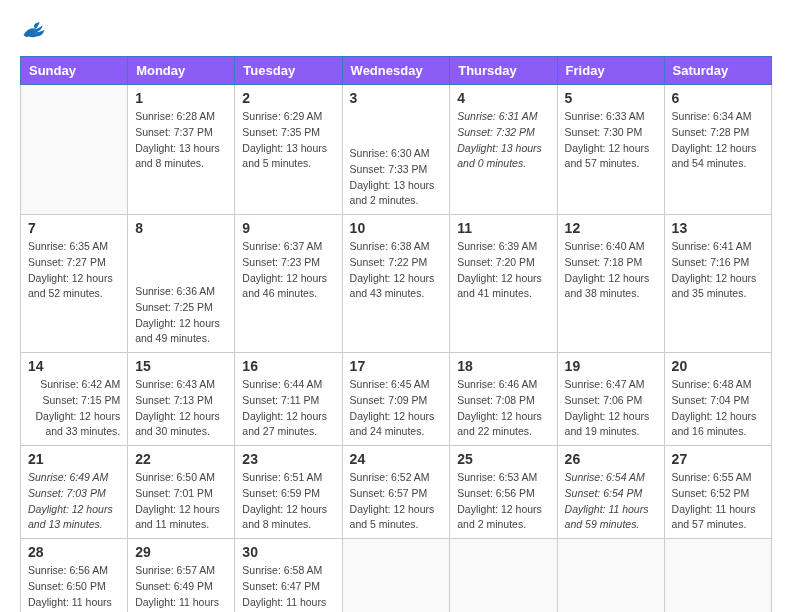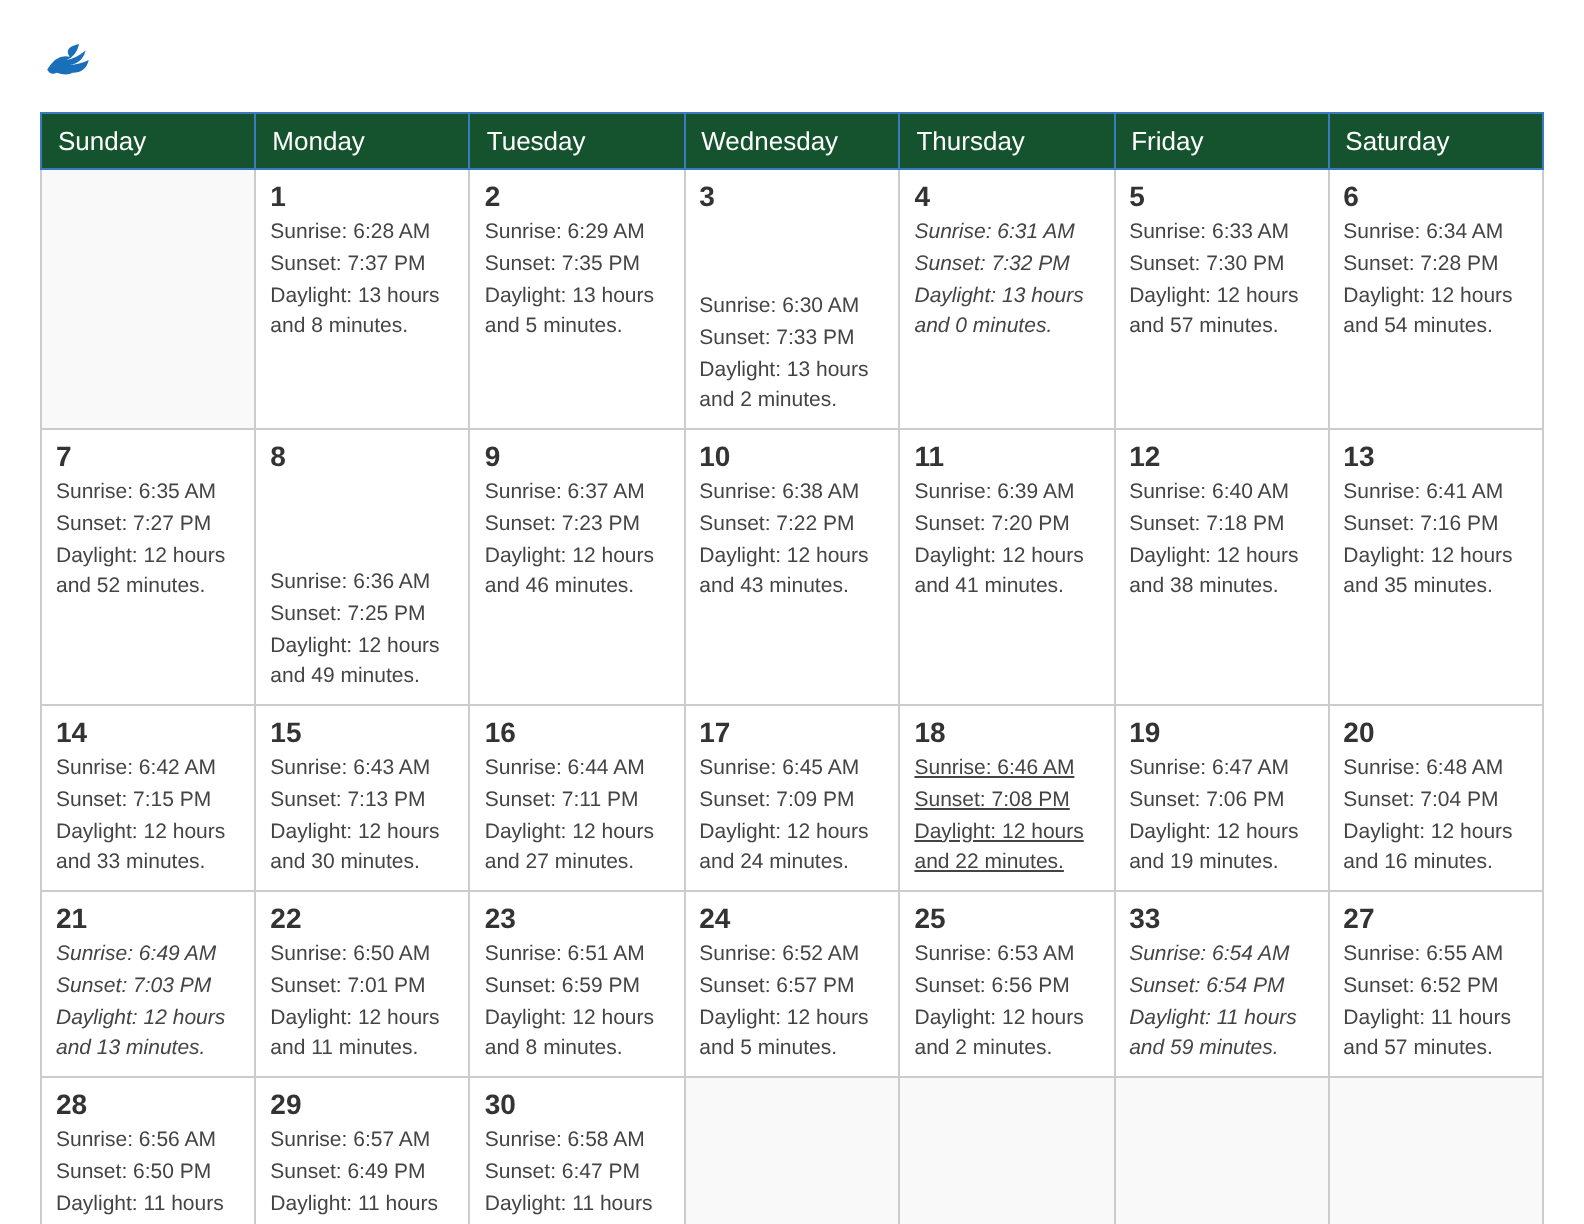--- a/index.html
+++ b/index.html
@@ -52,26 +52,26 @@
       font-size: 15px;
       color: #555;
       margin-top: 2px;
     }
     .calendar {
       width: 100%;
       border-collapse: collapse;
       border: 1px solid #ccc;
     }
     .calendar th {
-      background-color: #14532d;
+      background-color: #8b5cf6;
       color: #fff;
       text-align: left;
       padding: 6px 8px;
       font-size: 13px;
-      font-weight: normal;
+      font-weight: bold;
       border: 1px solid #3a7abf;
     }
     .calendar td {
       vertical-align: top;
       padding: 5px 7px;
       border: 1px solid #ccc;
       width: 108px;
       min-height: 80px;
       font-size: 11px;
       color: #333;
@@ -218,21 +218,21 @@
           <div class="day-number">13</div>
           <div class="day-info" style="white-space: pre-line;">Sunrise: 6:41 AM
 Sunset: 7:16 PM
 Daylight: 12 hours
 and 35 minutes.</div>
         </td>
       </tr>
       <tr class="week-row">
         <td>
           <div class="day-number">14</div>
-          <div class="day-info" style="white-space: pre-line;">Sunrise: 6:42 AM
+          <div class="day-info" style="white-space: pre-line; text-align: right;">Sunrise: 6:42 AM
 Sunset: 7:15 PM
 Daylight: 12 hours
 and 33 minutes.</div>
         </td>
         <td>
           <div class="day-number">15</div>
           <div class="day-info" style="white-space: pre-line;">Sunrise: 6:43 AM
 Sunset: 7:13 PM
 Daylight: 12 hours
 and 30 minutes.</div>
@@ -246,21 +246,21 @@
         </td>
         <td>
           <div class="day-number">17</div>
           <div class="day-info" style="white-space: pre-line;">Sunrise: 6:45 AM
 Sunset: 7:09 PM
 Daylight: 12 hours
 and 24 minutes.</div>
         </td>
         <td>
           <div class="day-number">18</div>
-          <div class="day-info" style="white-space: pre-line; text-decoration: underline;">Sunrise: 6:46 AM
+          <div class="day-info" style="white-space: pre-line;">Sunrise: 6:46 AM
 Sunset: 7:08 PM
 Daylight: 12 hours
 and 22 minutes.</div>
         </td>
         <td>
           <div class="day-number">19</div>
           <div class="day-info" style="white-space: pre-line;">Sunrise: 6:47 AM
 Sunset: 7:06 PM
 Daylight: 12 hours
 and 19 minutes.</div>
@@ -303,21 +303,21 @@
 and 5 minutes.</div>
         </td>
         <td>
           <div class="day-number">25</div>
           <div class="day-info" style="white-space: pre-line;">Sunrise: 6:53 AM
 Sunset: 6:56 PM
 Daylight: 12 hours
 and 2 minutes.</div>
         </td>
         <td>
-          <div class="day-number">33</div>
+          <div class="day-number">26</div>
           <div class="day-info" style="white-space: pre-line; font-style: italic;">Sunrise: 6:54 AM
 Sunset: 6:54 PM
 Daylight: 11 hours
 and 59 minutes.</div>
         </td>
         <td>
           <div class="day-number">27</div>
           <div class="day-info" style="white-space: pre-line;">Sunrise: 6:55 AM
 Sunset: 6:52 PM
 Daylight: 11 hours

